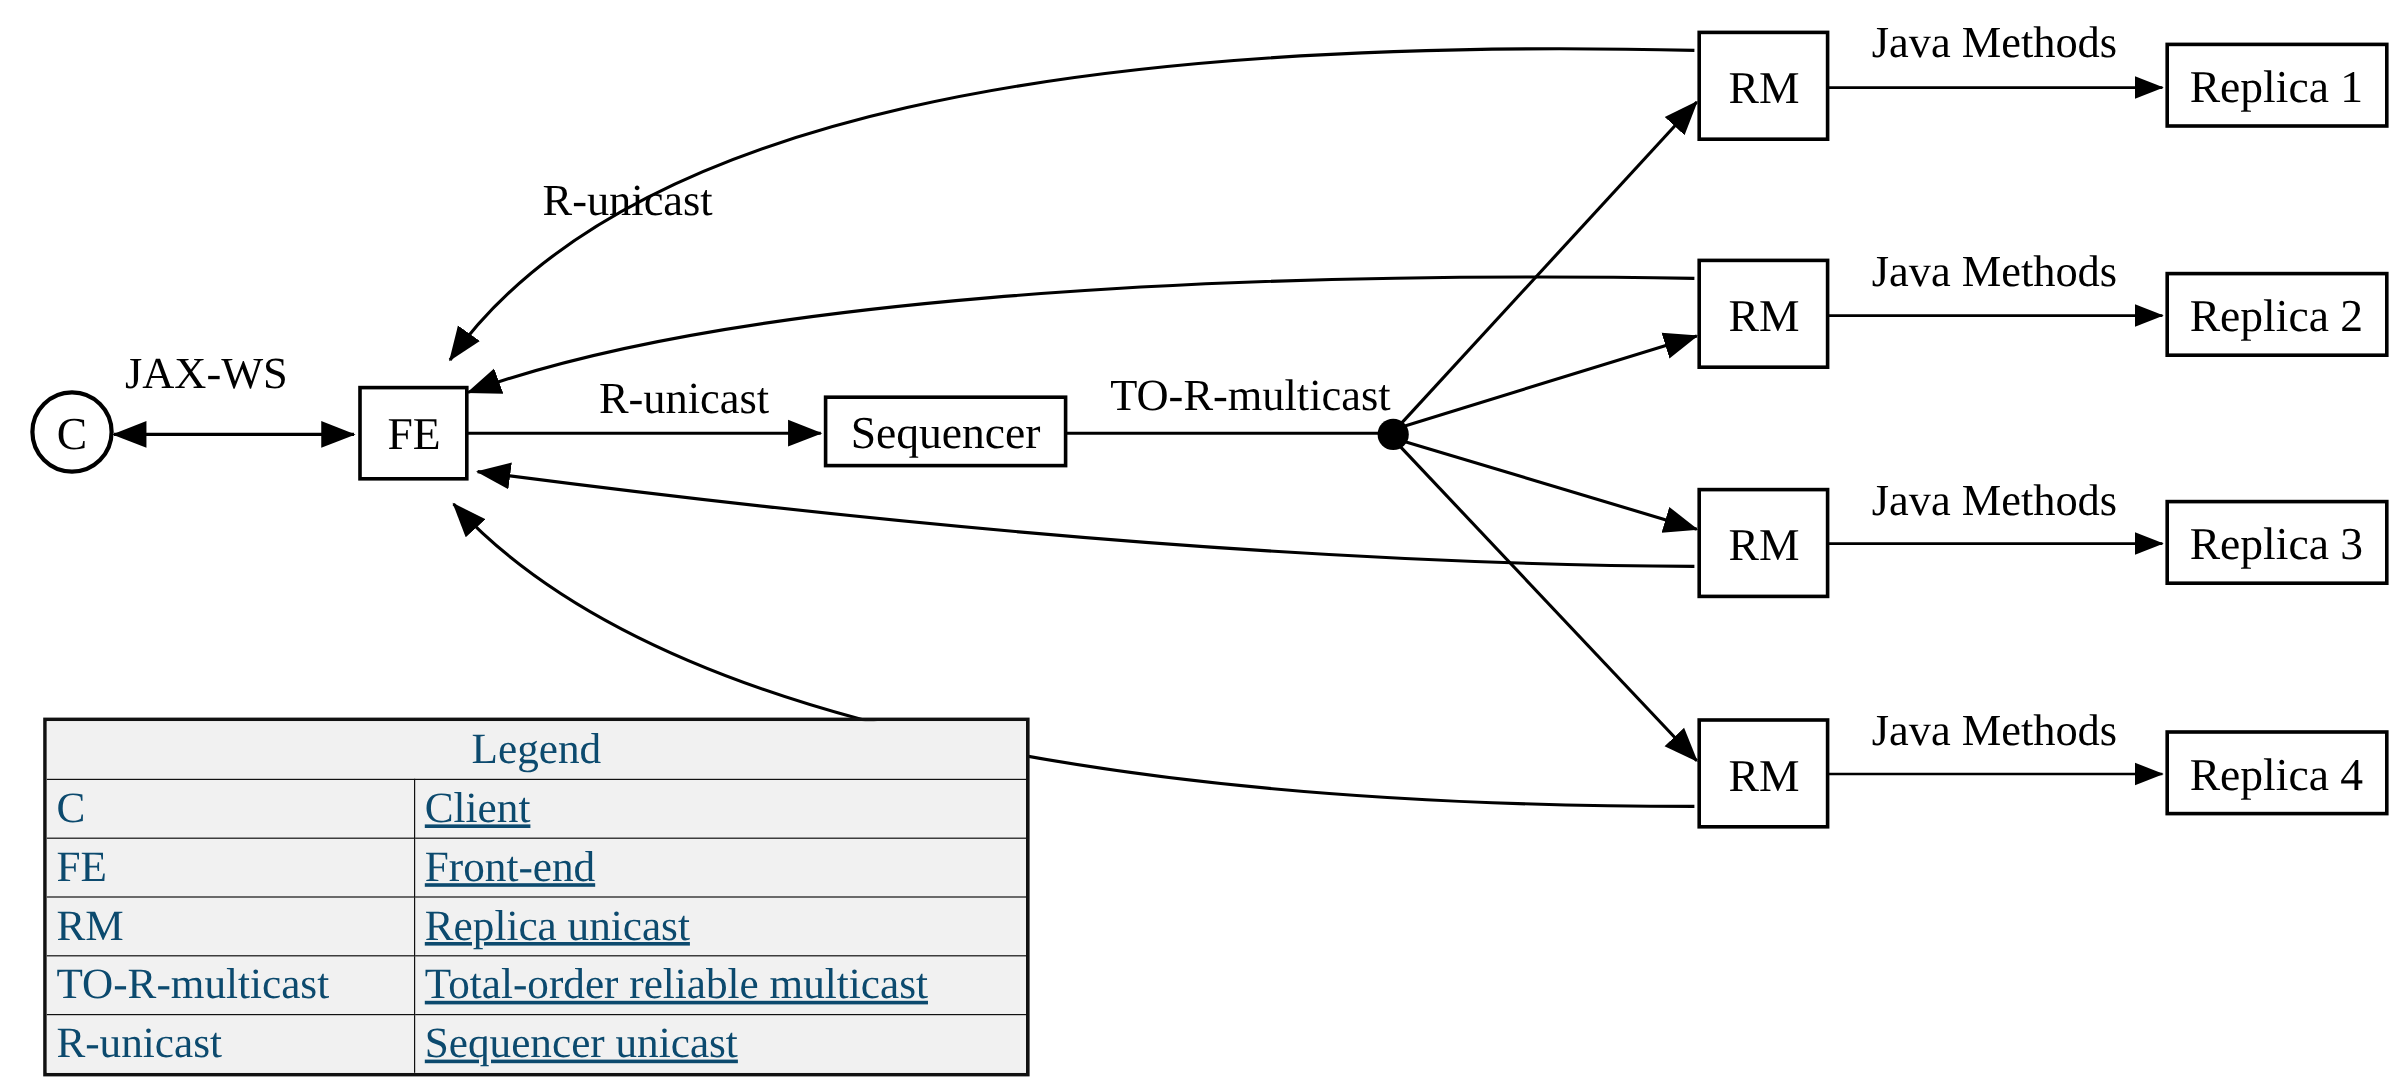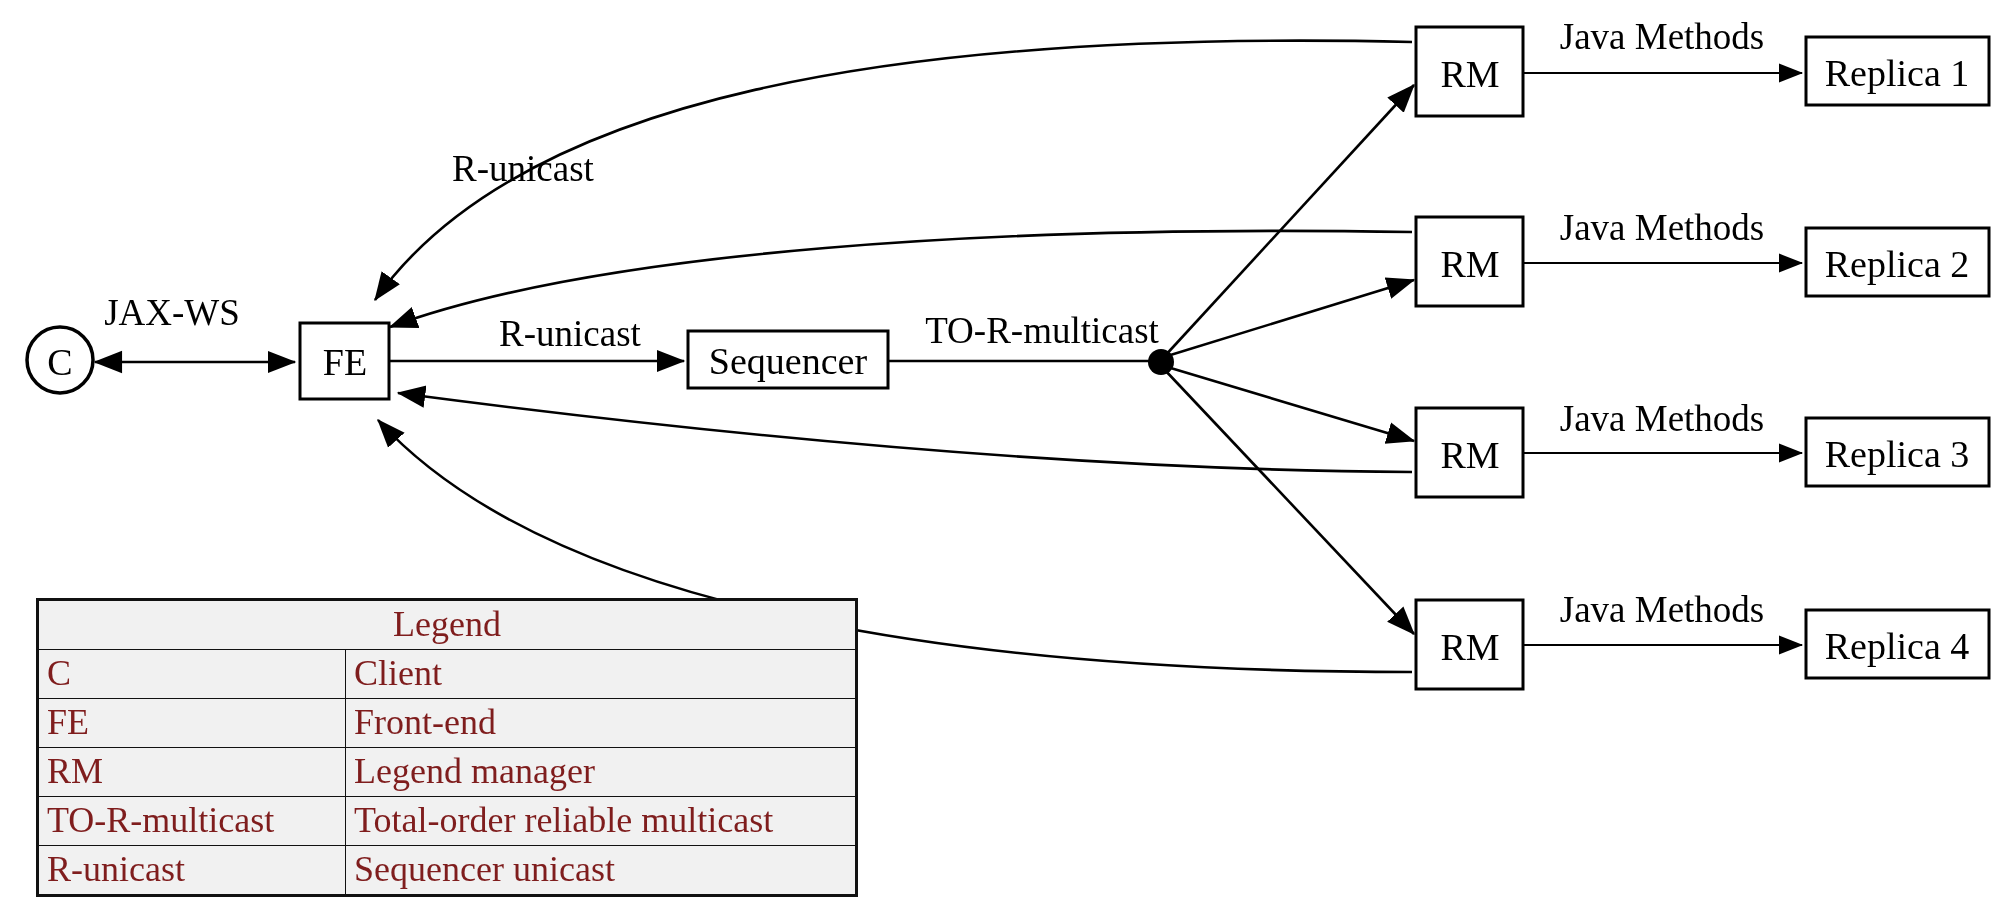--- a/index.html
+++ b/index.html
@@ -75,35 +75,36 @@
     border-collapse: collapse;
     width: 100%;
     background: #f1f1f1;
   }
   #legend td {
     border: 1.6px solid #111111;
     font-family: "Liberation Serif", "DejaVu Serif", serif;
     font-size: 36px;
     line-height: 1.0;
     padding: 5px 8px 7px 8px;
-    color: #7f1d1d;
+    color: #0c4a6e;
     white-space: nowrap;
   }
   #legend td.legend-title {
     text-align: center;
     border-top: none;
     border-left: none;
     border-right: none;
   }
   #legend td.col-key {
     width: 290px;
     border-left: none;
   }
   #legend td.col-val {
     border-right: none;
+    text-decoration: underline;
   }
   #legend tr:last-child td {
     border-bottom: none;
   }
 </style>
 </head>
 <body>
 
 <div id="canvas">
 
@@ -199,21 +200,21 @@
         <tr>
           <td class="col-key">C</td>
           <td class="col-val">Client</td>
         </tr>
         <tr>
           <td class="col-key">FE</td>
           <td class="col-val">Front-end</td>
         </tr>
         <tr>
           <td class="col-key">RM</td>
-          <td class="col-val">Legend manager</td>
+          <td class="col-val">Replica unicast</td>
         </tr>
         <tr>
           <td class="col-key">TO-R-multicast</td>
           <td class="col-val">Total-order reliable multicast</td>
         </tr>
         <tr>
           <td class="col-key">R-unicast</td>
           <td class="col-val">Sequencer unicast</td>
         </tr>
       </tbody>

